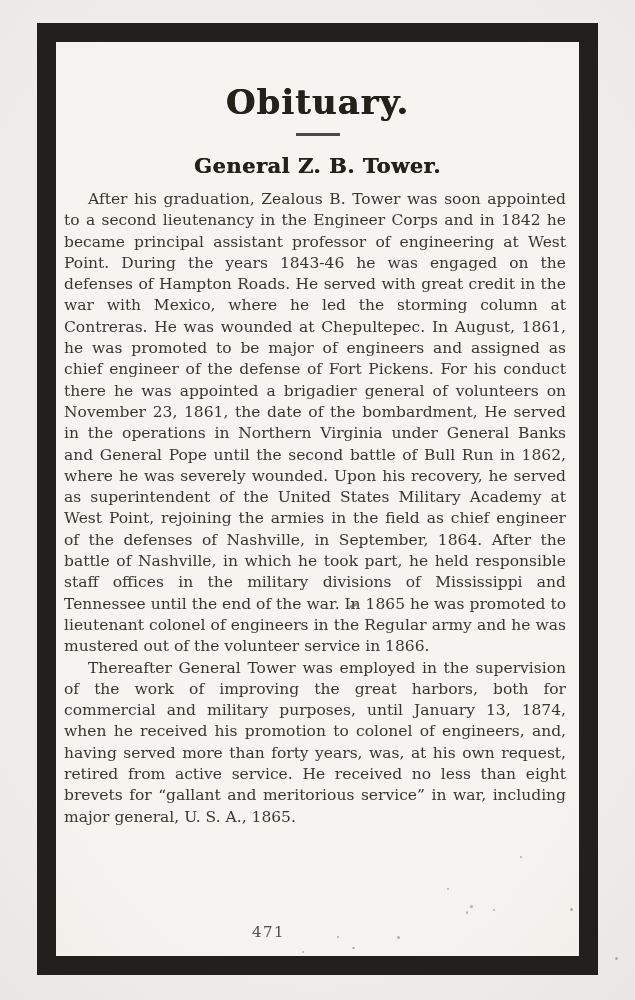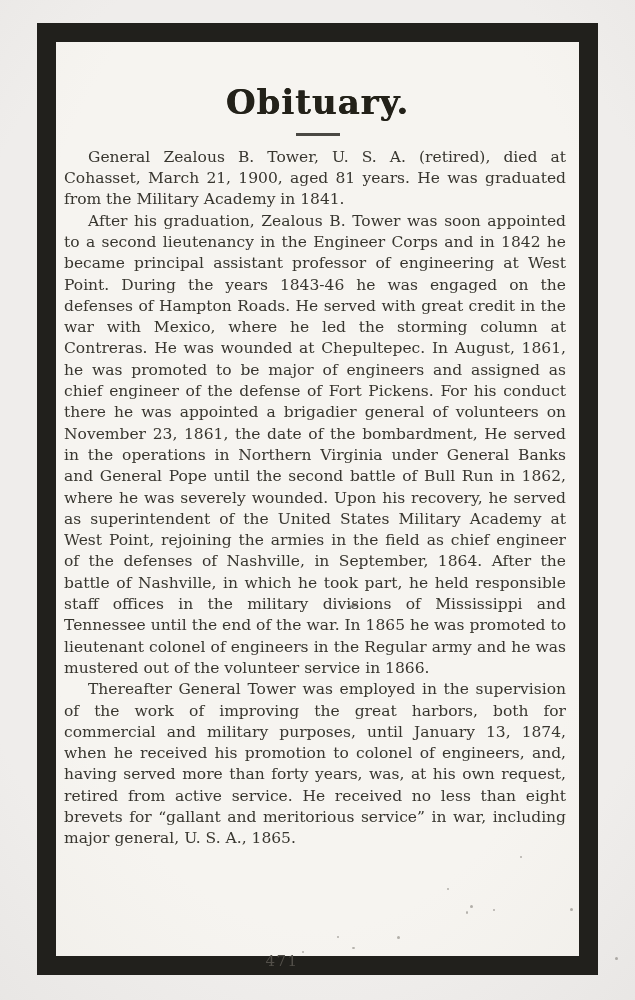--- a/index.html
+++ b/index.html
@@ -65,23 +65,22 @@
     text-align: justify;
     color: #38362f;
   }
   .body-text p {
     margin: 0;
     text-indent: 24px;
   }
   .page-number {
     position: absolute;
     left: 252px;
-    top: 952px;
+    top: 923px;
     width: 60px;
-    text-align: center;
     font-size: 15px;
     letter-spacing: 1.5px;
     color: #524f49;
   }
   .speck {
     position: absolute;
     background: rgba(95, 92, 85, 0.45);
     border-radius: 50%;
   }
   .smudge {
@@ -96,23 +95,23 @@
 
 <div class="canvas">
 
   <div class="frame">
     <div class="content">
 
       <h1 class="title">Obituary.</h1>
 
       <div class="title-rule"></div>
 
+      <h2 class="subtitle">General Z. B. Tower.</h2>
 
       <div class="body-text">
-        <p>General Zealous B. Tower, U. S. A. (retired), died at Cohasset, March 21, 1900, aged 81 years. He was graduated from the Military Academy in 1841.</p>
         <p>After his graduation, Zealous B. Tower was soon appointed to a second lieutenancy in the Engineer Corps and in 1842 he became principal assistant professor of engineering at West Point. During the years 1843-46 he was engaged on the defenses of Hampton Roads. He served with great credit in the war with Mexico, where he led the storming column at Contreras. He was wounded at Chepultepec. In August, 1861, he was promoted to be major of engineers and assigned as chief engineer of the defense of Fort Pickens. For his conduct there he was appointed a brigadier general of volunteers on November 23, 1861, the date of the bombardment, He served in the operations in Northern Virginia under General Banks and General Pope until the second battle of Bull Run in 1862, where he was severely wounded. Upon his recovery, he served as superintendent of the United States Military Academy at West Point, rejoining the armies in the field as chief engineer of the defenses of Nashville, in September, 1864. After the battle of Nashville, in which he took part, he held responsible staff offices in the military divisions of Mississippi and Tennessee until the end of the war. In 1865 he was promoted to lieutenant colonel of engineers in the Regular army and he was mustered out of the volunteer service in 1866.</p>
         <p>Thereafter General Tower was employed in the supervision of the work of improving the great harbors, both for commercial and military purposes, until January 13, 1874, when he received his promotion to colonel of engineers, and, having served more than forty years, was, at his own request, retired from active service. He received no less than eight brevets for “gallant and meritorious service” in war, including major general, U. S. A., 1865.</p>
       </div>
 
     </div>
   </div>
 
   <div class="smudge" style="left:349px; top:604px; width:9px; height:3px;"></div>
   <div class="speck" style="left:470px; top:905px; width:3px; height:3px;"></div>
   <div class="speck" style="left:466px; top:911px; width:2px; height:3px;"></div>

